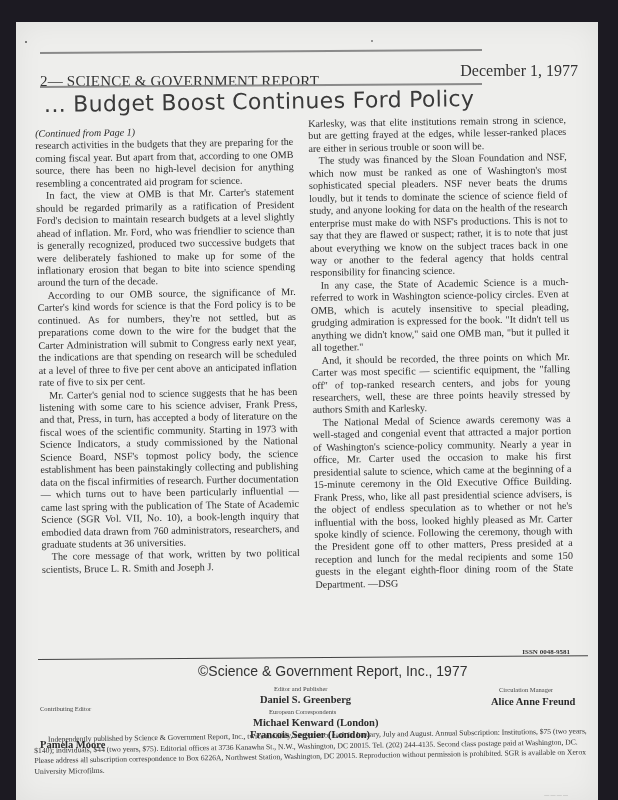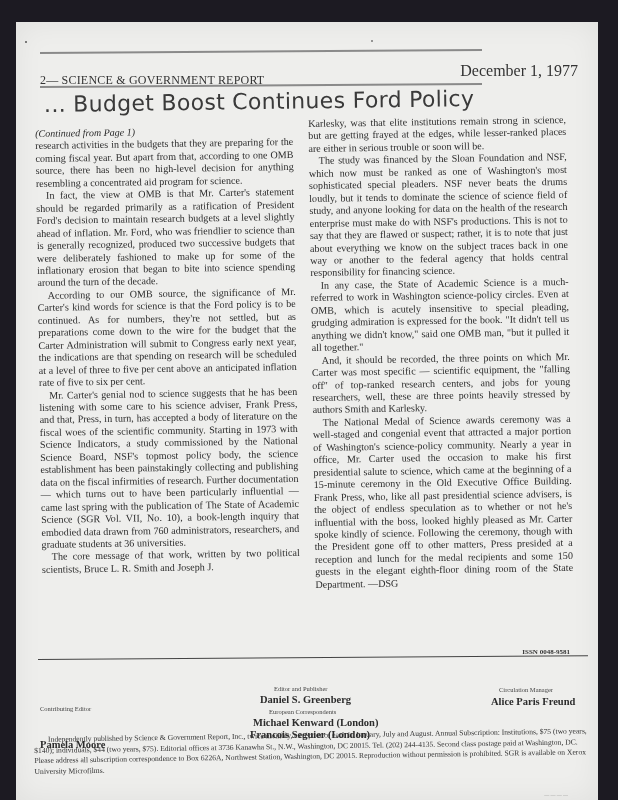--- a/index.html
+++ b/index.html
@@ -20,21 +20,21 @@
   .dot-mark { position: absolute; left: 9px; top: 19px; width: 2px; height: 2px; background: #555; border-radius: 50%; }
   .dot-mark2 { position: absolute; left: 355px; top: 18px; width: 2px; height: 2px; background: #777; border-radius: 50%; }
   .header-rule {
     position: absolute; left: 24px; width: 442px; height: 0;
     border-top: 2px solid #8a8a8a;
   }
   .header-rule.top { top: 30px; transform: rotate(-0.4deg); transform-origin: left; }
   .header-rule.bottom { top: 64px; transform: rotate(-0.4deg); transform-origin: left; }
   .running-head {
     position: absolute; left: 24px; top: 51px;
-    font-size: 12px; letter-spacing: 0.2px; color: #333;
+    font-size: 15px; letter-spacing: 0.2px; color: #333;
   }
   .issue-date {
     position: absolute; right: 20px; top: 40px;
     font-size: 16px; color: #333;
   }
   .headline {
     position: absolute; left: 28px; top: 70px;
     font-family: "DejaVu Sans", sans-serif;
     font-size: 22px; font-weight: normal; color: #3a3a3a;
     letter-spacing: 0.3px; transform: rotate(-0.8deg); transform-origin: left;
@@ -92,30 +92,31 @@
   <div class="col right">
     <p class="noindent">Karlesky, was that elite institutions remain strong in science, but are getting frayed at the edges, while lesser-ranked places are either in serious trouble or soon will be.</p>
     <p>The study was financed by the Sloan Foundation and NSF, which now must be ranked as one of Washington's most sophisticated special pleaders. NSF never beats the drums loudly, but it tends to dominate the science of science field of study, and anyone looking for data on the health of the research enterprise must make do with NSF's productions. This is not to say that they are flawed or suspect; rather, it is to note that just about everything we know on the subject traces back in one way or another to the federal agency that holds central responsibility for financing science.</p>
     <p>In any case, the State of Academic Science is a much-referred to work in Washington science-policy circles. Even at OMB, which is acutely insensitive to special pleading, grudging admiration is expressed for the book. "It didn't tell us anything we didn't know," said one OMB man, "but it pulled it all together."</p>
     <p>And, it should be recorded, the three points on which Mr. Carter was most specific — scientific equipment, the "falling off" of top-ranked research centers, and jobs for young researchers, well, these are three points heavily stressed by authors Smith and Karlesky.</p>
     <p>The National Medal of Science awards ceremony was a well-staged and congenial event that attracted a major portion of Washington's science-policy community. Nearly a year in office, Mr. Carter used the occasion to make his first presidential salute to science, which came at the beginning of a 15-minute ceremony in the Old Executive Office Building. Frank Press, who, like all past presidential science advisers, is the object of endless speculation as to whether or not he's influential with the boss, looked highly pleased as Mr. Carter spoke kindly of science. Following the ceremony, though with the President gone off to other matters, Press presided at a reception and lunch for the medal recipients and some 150 guests in the elegant eighth-floor dining room of the State Department. —DSG</p>
   </div>
 
   <div class="issn">ISSN 0048-9581</div>
   <div class="footer-rule"></div>
+  <div class="copyright">©Science &amp; Government Report, Inc., 1977</div>
 
   <div class="masthead-label" style="left:258px; top:663px;">Editor and Publisher</div>
   <div class="masthead-name" style="left:244px; top:672px;">Daniel S. Greenberg</div>
 
   <div class="masthead-label" style="left:24px; top:683px;">Contributing Editor</div>
   <div class="masthead-name" style="left:24px; top:717px;">Pamela Moore</div>
 
   <div class="masthead-label" style="left:253px; top:686px;">European Correspondents</div>
   <div class="masthead-name" style="left:237px; top:695px;">Michael Kenward (London)</div>
   <div class="masthead-name" style="left:234px; top:707px;">Francois Seguier (London)</div>
 
   <div class="masthead-label" style="left:483px; top:664px;">Circulation Manager</div>
-  <div class="masthead-name" style="left:475px; top:674px;">Alice Paris Freund</div>
+  <div class="masthead-name" style="left:475px; top:674px;">Alice Anne Freund</div>
 
   <div class="legal">Independently published by Science &amp; Government Report, Inc., twice monthly, except once each in January, July and August. Annual Subscription: Institutions, $75 (two years, $140); individuals, $44 (two years, $75). Editorial offices at 3736 Kanawha St., N.W., Washington, DC 20015. Tel. (202) 244-4135. Second class postage paid at Washington, DC. Please address all subscription correspondence to Box 6226A, Northwest Station, Washington, DC 20015. Reproduction without permission is prohibited. SGR is available on Xerox University Microfilms.</div>
 
   <div class="edge-mark">— — — —</div>
 </div>
 
 </body></html>

